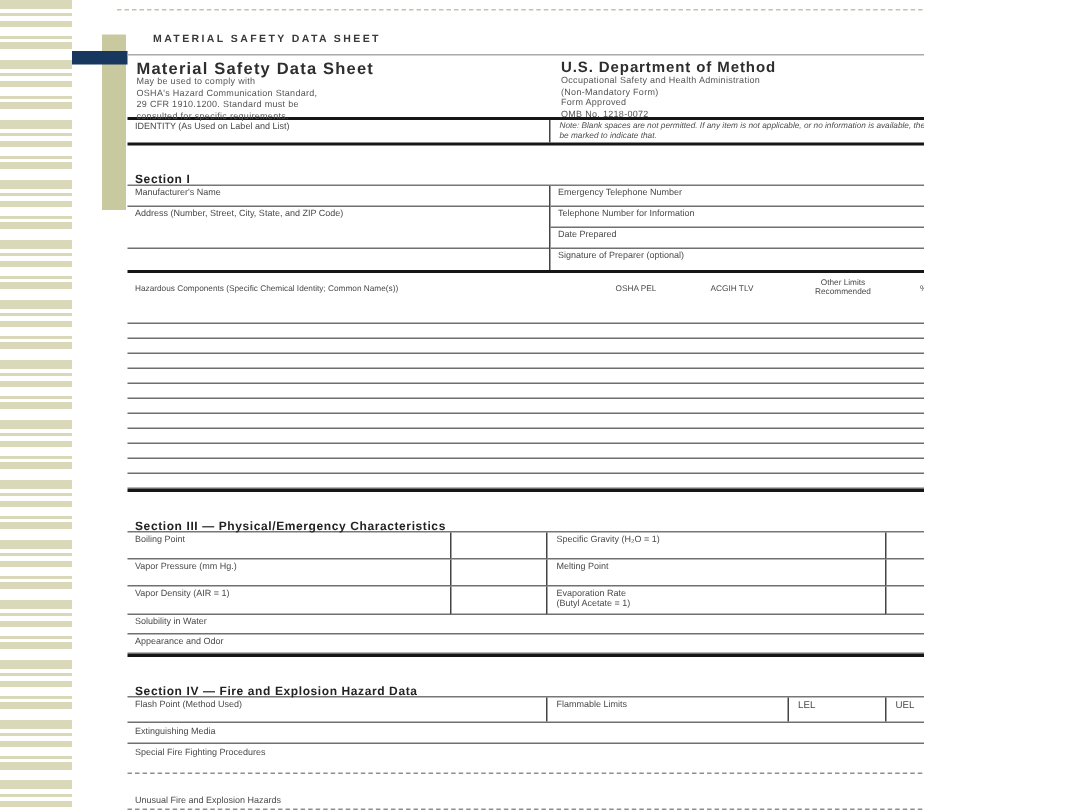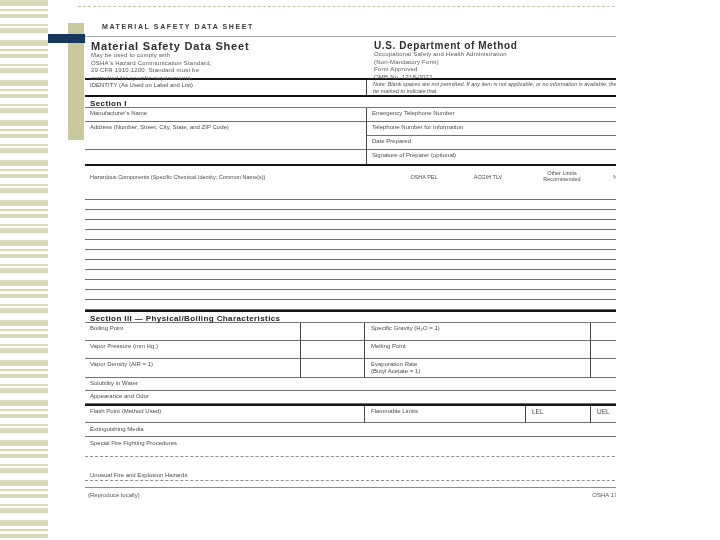--- a/index.html
+++ b/index.html
@@ -45,21 +45,21 @@
   .tiny { font-size:6px; line-height:7.5px; color:#555; letter-spacing:0.2px; }
   .header-right { flex:1; padding:3px 0 0 7px; position:relative; }
   .dept-title { font-size:10px; font-weight:bold; letter-spacing:0.6px; color:#2e2e2e; }
   .dol-logo { position:absolute; right:3px; top:5px; font-size:20px; color:#3c3c3c; line-height:20px; transform:scaleY(0.85); }
 
   .identity-row { display:flex; height:15px; }
   .identity-cell { width:282px; border-right:1px solid #444; padding:2px 0 0 5px; font-size:6px; color:#4a4a4a; }
   .note-cell { flex:1; padding:1px 4px 0 6px; font-size:5.5px; line-height:6.5px; font-style:italic; color:#4f4f4f; }
   .note-word { font-style:italic; }
 
-  .sec-title { height:11px; padding:2px 0 0 5px; font-size:8px; font-weight:bold; letter-spacing:0.4px; color:#222; border-bottom:1px solid #777; }
+  .sec-title { height:11px; padding:2px 0 0 5px; font-size:8px; font-weight:bold; letter-spacing:0.4px; color:#222; border-bottom:1px solid #777;margin-top:16px; }
 
   .s1-table { display:flex; height:56px; }
   .s1-left { width:282px; border-right:1px solid #444; }
   .s1-right { flex:1; }
   .s1cell { padding:2px 0 0 5px; font-size:6px; color:#4a4a4a; border-bottom:1px solid #707070; }
   .h14 { height:14px; } .h28 { height:28px; }
   .nob { border-bottom:none; }
 
   .s2-heads { display:flex; height:24px; }
   .s2c { font-size:5.5px; color:#4a4a4a; padding-top:8px; }
@@ -180,21 +180,21 @@
         <div class="rule-line"></div>
         <div class="rule-line"></div>
         <div class="rule-line"></div>
         <div class="rule-line"></div>
         <div class="rule-line"></div>
         <div class="rule-line"></div>
       </div>
 
     <div class="hr-thick"></div>
 
-    <div class="sec-title">Section III — Physical/Boiling Characteristics</div>
+    <div class="sec-title">Section III — Physical/Emergency Characteristics</div>
     <div class="s3-row">
       <div class="s3-lbl-l">Boiling Point</div>
       <div class="s3-ans-l"></div>
       <div class="s3-lbl-r">
         <div>Specific Gravity (H₂O = 1)</div>
       </div>
       <div class="s3-ans-r"></div>
     </div>
     <div class="s3-row">
       <div class="s3-lbl-l">Vapor Pressure (mm Hg.)</div>
@@ -211,20 +211,21 @@
         <div>Evaporation Rate</div>
         <div>(Butyl Acetate = 1)</div>
       </div>
       <div class="s3-ans-r"></div>
     </div>
     <div class="full-row">Solubility in Water</div>
     <div class="full-row">Appearance and Odor</div>
 
     <div class="hr-thick"></div>
 
+    <div class="sec-title">Section IV — Fire and Explosion Hazard Data</div>
     <div class="s4-row1">
       <div class="s4-flash">Flash Point (Method Used)</div>
       <div class="s4-flam">Flammable Limits</div>
       <div class="s4-lel">LEL</div>
       <div class="s4-uel">UEL</div>
     </div>
     <div class="s4-line h14">Extinguishing Media</div>
     <div class="s4-line h20">Special Fire Fighting Procedures</div>
     <div class="spacer12"></div>
     <div class="s4-line h12d">Unusual Fire and Explosion Hazards</div>

